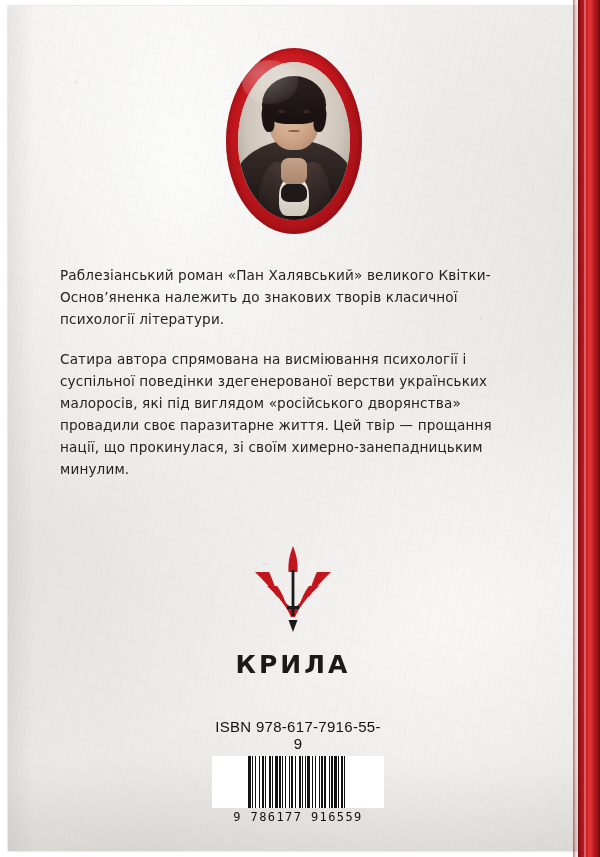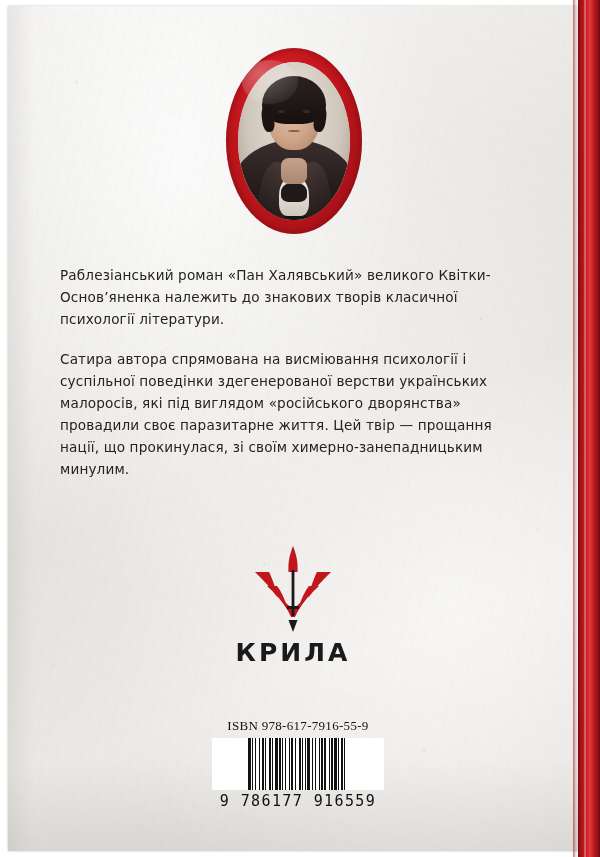--- a/index.html
+++ b/index.html
@@ -246,58 +246,58 @@
   
   .logo {
     position: absolute;
     left: 0;
     right: 0;
     top: 540px;
     text-align: center;
   }
   .logo svg { display: block; margin: 0 auto; }
   .logo-word {
-    margin-top: 6px;
+    margin-top: 18px;
     font-family: "DejaVu Sans", sans-serif;
     font-weight: bold;
     font-size: 25px;
     letter-spacing: 3px;
     color: #1a1a1a;
   }
   
   .barcode-block {
     position: absolute;
     left: 204px;
     top: 712px;
     width: 172px;
     text-align: center;
   }
   .isbn-text {
-    font-family: Liberation Serif, serif;
-    font-size: 13px;
+    font-family: Liberation Sans, sans-serif;
+    font-size: 15px;
     color: #14110f;
     letter-spacing: 0.3px;
     margin-bottom: 4px;
   }
   .barcode {
     height: 52px;
     background: #fff;
     display: flex;
     align-items: stretch;
     justify-content: center;
     gap: 0;
   }
   .barcode i {
     display: block;
     background: #111;
     height: 100%;
   }
   .barcode-digits {
     font-family: "DejaVu Sans Mono", monospace;
-    font-size: 15px;
+    font-size: 12px;
     letter-spacing: 1.4px;
     color: #111;
     margin-top: 2px;
   }
 </style>
 </head>
 <body>
 
 <div class="page">
 

